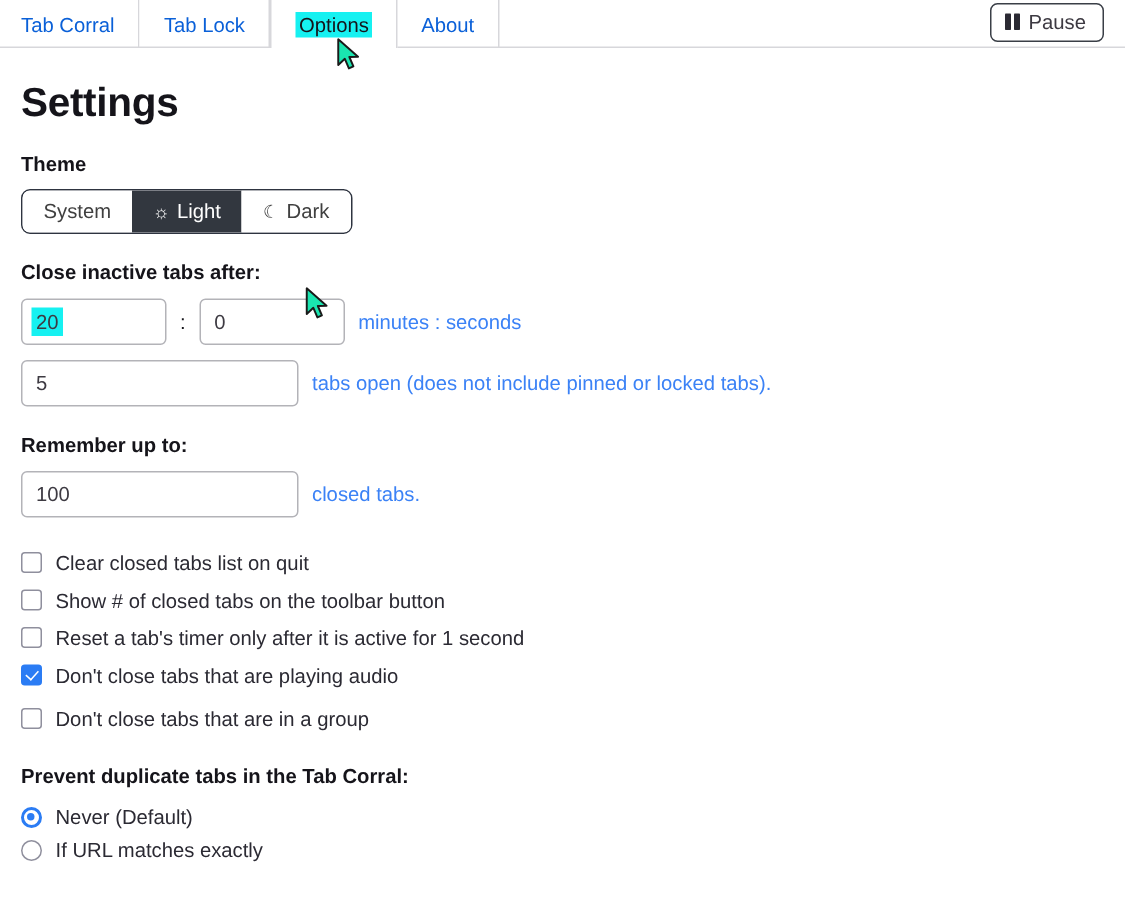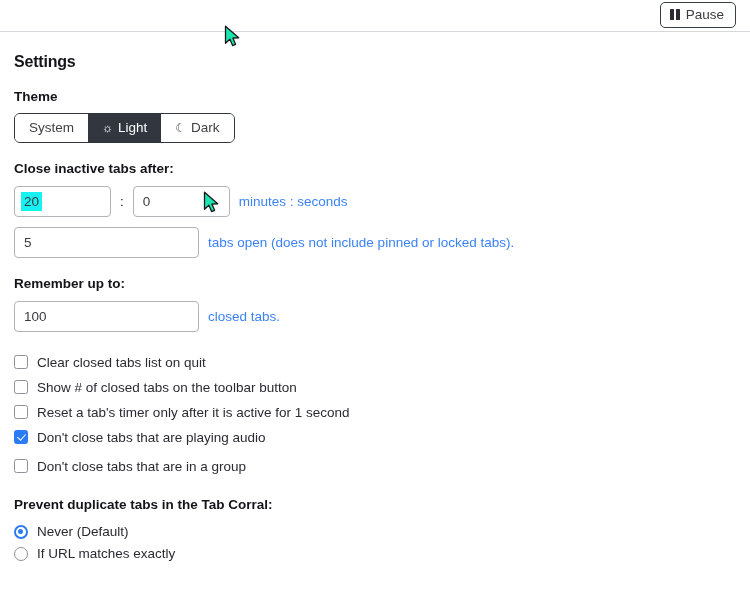--- a/index.html
+++ b/index.html
@@ -99,21 +99,21 @@
     background: #2b2a33;
     border-radius: 0.5px;
   }
 
   
   .content {
     padding: 0 14px;
     box-sizing: border-box;
   }
   h1.page-title {
-    font-size: 16px;
+    font-size: 27px;
     font-weight: 600;
     margin: 21px 0 0 0;
     letter-spacing: -0.2px;
     color: #15141a;
   }
   .section-label {
     font-size: 13.5px;
     font-weight: bold;
     margin: 18px 0 0 0;
     color: #15141a;
@@ -287,20 +287,34 @@
     pointer-events: none;
     z-index: 50;
   }
 </style>
 </head>
 <body>
 
 <div class="tabbar">
   <div class="tabbar-underline"></div>
 
+  <div class="tabs">
+    <div class="tab">
+      <span class="tab-label">Tab Corral</span>
+    </div>
+    <div class="tab">
+      <span class="tab-label">Tab Lock</span>
+    </div>
+    <div class="tab active">
+      <span class="tab-label">Options</span>
+    </div>
+    <div class="tab">
+      <span class="tab-label">About</span>
+    </div>
+  </div>
   <div class="tabbar-spacer"></div>
 
   <div class="pause-wrap">
     <button class="pause-btn">
       <span class="pause-icon">
           <i></i>
           <i></i>
         </span>
       <span>Pause</span>
     </button>

